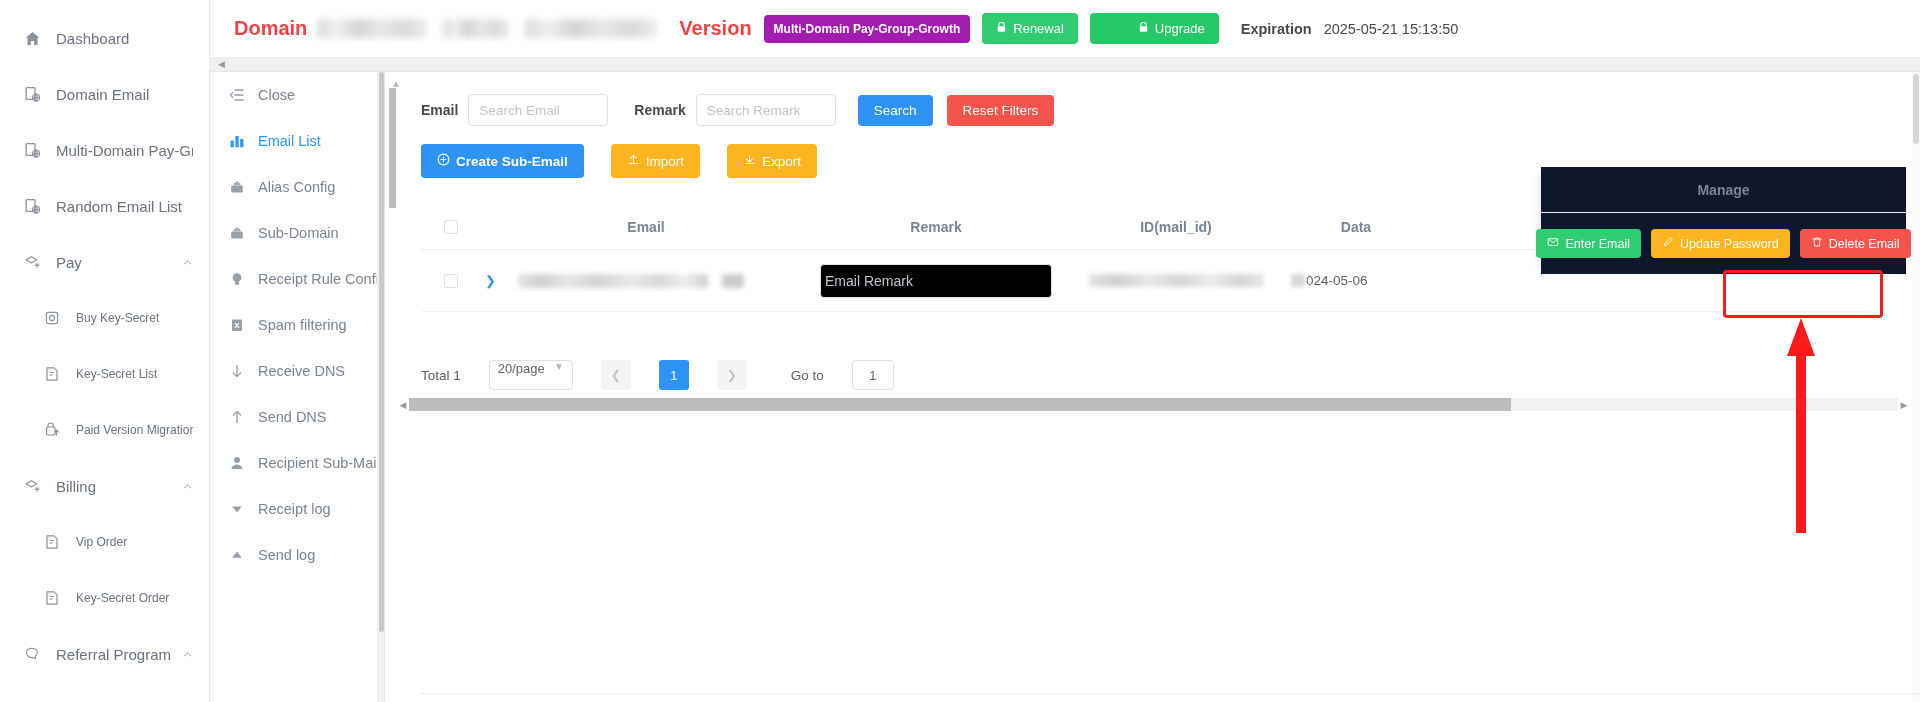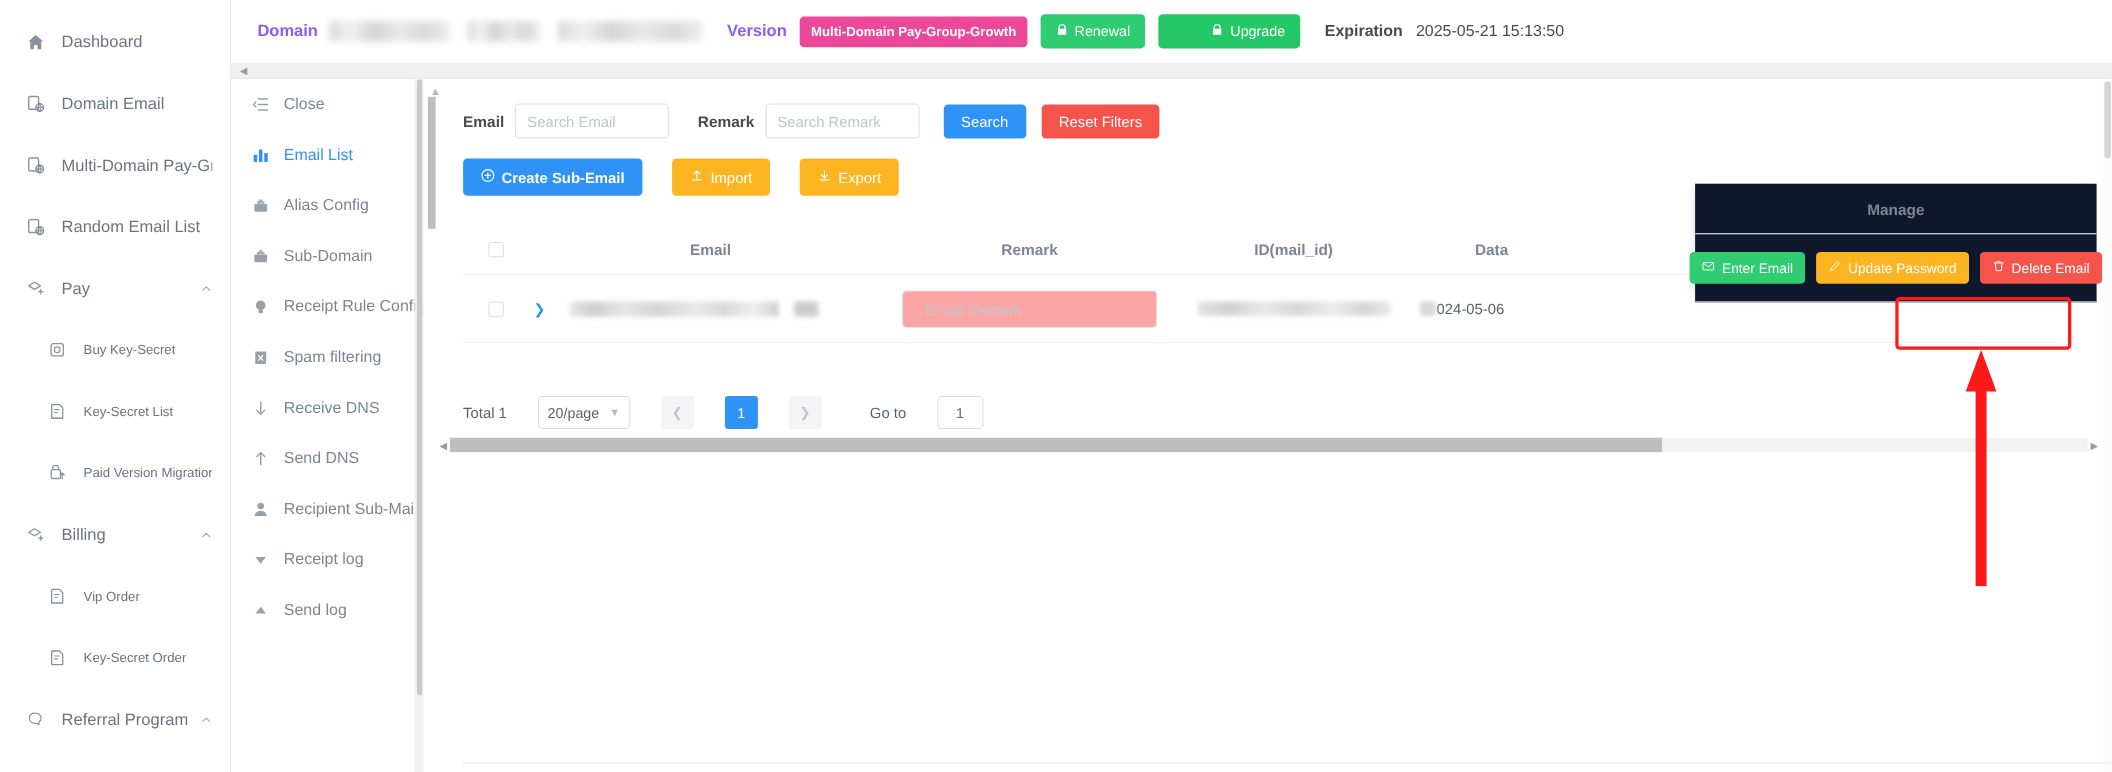--- a/index.html
+++ b/index.html
@@ -36,28 +36,28 @@
 
   
   .content { flex: 1; height: 702px; position: relative; background: #fff; }
 
   
   .topbar {
     height: 58px; display: flex; align-items: center;
     padding-left: 24px; background: #fff;
     border-bottom: 1px solid #ececec; gap: 0px;
   }
-  .tb-label { font-size: 15px; font-weight: bold; color: #8b5cf6; }
+  .tb-label { font-size: 20px; font-weight: bold; color: #ef4444; }
   .blur-chip {
     height: 19px; border-radius: 2px; margin-left: 10px;
     background: linear-gradient(90deg,#dadada 0%,#efefef 18%,#d2d2d2 38%,#e8e8e8 58%,#d8d8d8 80%,#ededed 100%);
     filter: blur(3px); opacity: .95;
   }
   .badge-version {
-    background: #ec4899; color: #fff; font-size: 12px; font-weight: bold;
+    background: #a21caf; color: #fff; font-size: 12px; font-weight: bold;
     border-radius: 4px; padding: 7px 10px; margin-left: 12px; white-space: nowrap;
   }
   .btn {
     border: none; border-radius: 4px; color: #fff; cursor: pointer;
     font-size: 13px; display: inline-flex; align-items: center; gap: 6px;
     font-family: "Liberation Sans", sans-serif; white-space: nowrap;
   }
   .btn-green { background: #2fcc71; padding: 8px 14px; }
   .btn-green2 { background: #25c866; padding-left: 48px; }
   .tb-exp { font-size: 14.5px; font-weight: bold; color: #4a4a4a; margin-left: 22px; }
@@ -165,22 +165,22 @@
     background: linear-gradient(90deg,#e4e4e4 0%,#cfcfcf 12%,#e6e6e6 26%,#d4d4d4 42%,#e9e9e9 60%,#d8d8d8 74%,#efefef 88%,#cfcfcf 100%);
     filter: blur(2.4px);
   }
   .blur-email2 {
     width: 22px; height: 14px; border-radius: 2px; margin-left: 14px;
     background: #cccccc; filter: blur(2.4px);
   }
   .td-remark { width: 250px; justify-content: center; }
   .remark-input {
     width: 232px; height: 34px; border: 1px solid #dcdfe6; border-radius: 4px;
-    padding: 0 20px; font-size: 14px; color: #606266; outline: none;
-    font-family: "Liberation Sans", sans-serif; background: #fca5a5;
+    padding: 0 4px; font-size: 14px; color: #606266; outline: none;
+    font-family: "Liberation Sans", sans-serif; background: #000000;
   }
   .remark-input::placeholder { color: #c0c4cc; }
   .td-id { width: 230px; justify-content: center; }
   .blur-id {
     width: 175px; height: 13px; border-radius: 2px;
     background: linear-gradient(90deg,#e2e2e2 0%,#d0d0d0 16%,#e8e8e8 34%,#d6d6d6 52%,#ececec 70%,#d4d4d4 86%,#e8e8e8 100%);
     filter: blur(2.4px);
   }
   .td-data { width: 130px; justify-content: flex-start; font-size: 13.5px; color: #5a6068; }
   .data-blur-prefix {
@@ -216,21 +216,21 @@
   .hscroll .track { flex: 1; height: 13px; background: #f2f2f2; position: relative; }
   .hscroll .thumb { position: absolute; left: 0; top: 0; width: 74%; height: 13px; background: #bdbdbd; }
 
   
   .pager {
     display: flex; align-items: center; gap: 28px;
     margin: 48px 0 0 36px; font-size: 13.5px; color: #5a6068;
   }
   .pg-select {
     width: 84px; height: 30px; border: 1px solid #dcdfe6; border-radius: 4px;
-    display: flex; align-items: center; justify-content: space-between;
+    display: flex; align-items: flex-start; justify-content: space-between;
     padding: 0 8px; font-size: 13px; color: #606266; cursor: pointer; background: #fff;
   }
   .pg-select .cv { font-size: 10px; color: #b4b9c2; }
   .pg-btn {
     width: 30px; height: 30px; background: #f4f4f5; border-radius: 3px;
     display: flex; align-items: center; justify-content: center;
     color: #c0c4cc; font-size: 12px; cursor: pointer;
   }
   .pg-num {
     width: 30px; height: 30px; background: #2f93f5; color: #fff; border-radius: 3px;

